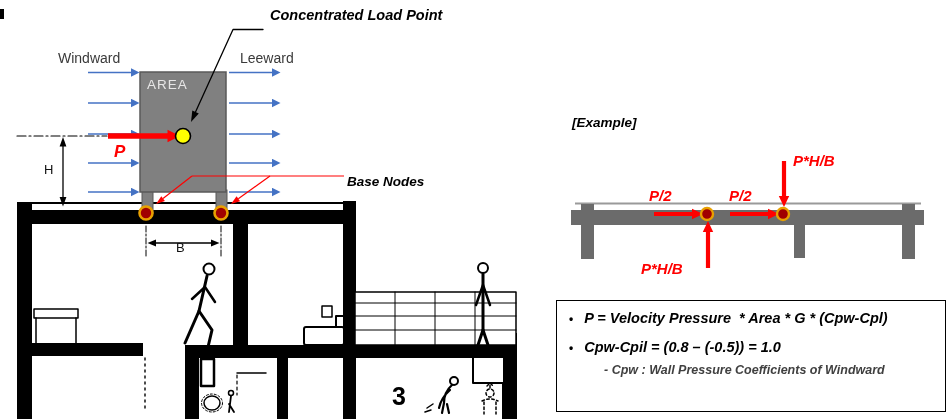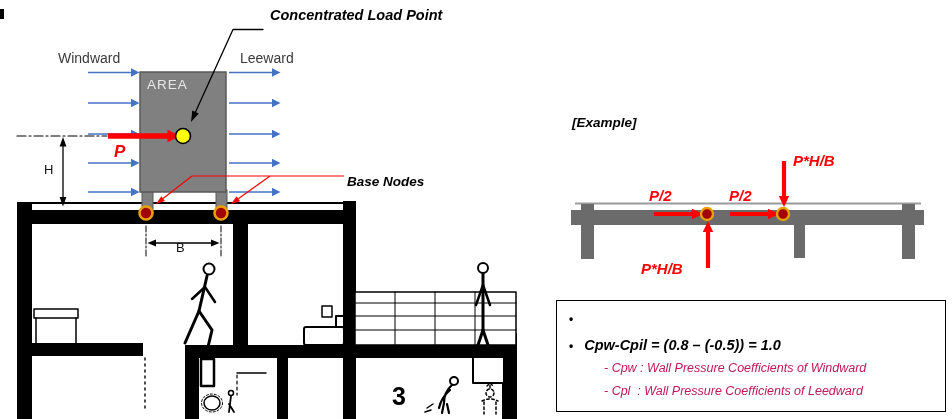--- a/index.html
+++ b/index.html
@@ -20,22 +20,22 @@
   .redln{stroke:var(--force-red);fill:none;}
   .nodec{fill:var(--node-red);stroke:var(--node-ring);}
   .sk{stroke:#000;fill:none;stroke-linecap:round;stroke-linejoin:round;}
   .skw{stroke:#000;fill:#fff;stroke-linejoin:round;}
   #formula-box{position:absolute;left:556px;top:300px;width:390px;height:112px;
     border:1.6px solid #000;background:#fff;box-sizing:border-box;padding:9px 8px 6px 12px;}
   .frow{display:flex;gap:11px;align-items:flex-start;
     font-style:italic;font-weight:bold;font-size:14.5px;color:#000;}
   .frow + .frow{margin-top:13px;}
   .bullet{font-size:12px;font-style:normal;transform:translateY(2px);}
-  .fnotes{margin:4px 0 7px 35px;font-style:italic;font-weight:400;
-    font-size:12.5px;line-height:1.82;color:#be185d;}
+  .fnotes{margin:4px 0 7px 35px;font-style:italic;font-weight:700;
+    font-size:12.5px;line-height:1.82;color:#404040;}
 </style>
 </head>
 <body>
 
 <div id="stage">
 
 <svg width="952" height="419" viewBox="0 0 952 419">
   <defs>
     <marker id="mblue" orient="auto" markerUnits="userSpaceOnUse" markerWidth="10" markerHeight="10" refX="0.5" refY="4.5">
       <path d="M0,0 L9,4.5 L0,9 Z" fill="#4472C4"></path>
@@ -193,24 +193,24 @@
   <text x="649" y="201" class="fr-lab">P/2</text>
   <text x="729" y="201" class="fr-lab">P/2</text>
   <text x="793" y="166" class="fr-lab">P*H/B</text>
   <text x="641" y="274" class="fr-lab">P*H/B</text>
 </svg>
 
 
 <div id="formula-box">
   <div class="frow">
     <span class="bullet">•</span>
+    <span>P = Velocity Pressure&nbsp; * Area * G * (Cpw-Cpl)</span>
   </div>
   <div class="frow">
     <span class="bullet">•</span>
     <span>Cpw-Cpil = (0.8 – (-0.5)) = 1.0</span>
   </div>
   <div class="fnotes">
     <div>- Cpw : Wall Pressure Coefficients of Windward</div>
-    <div>- Cpl&nbsp; : Wall Pressure Coefficients of Leedward</div>
   </div>
 </div>
 
 </div>
 
 </body></html>

